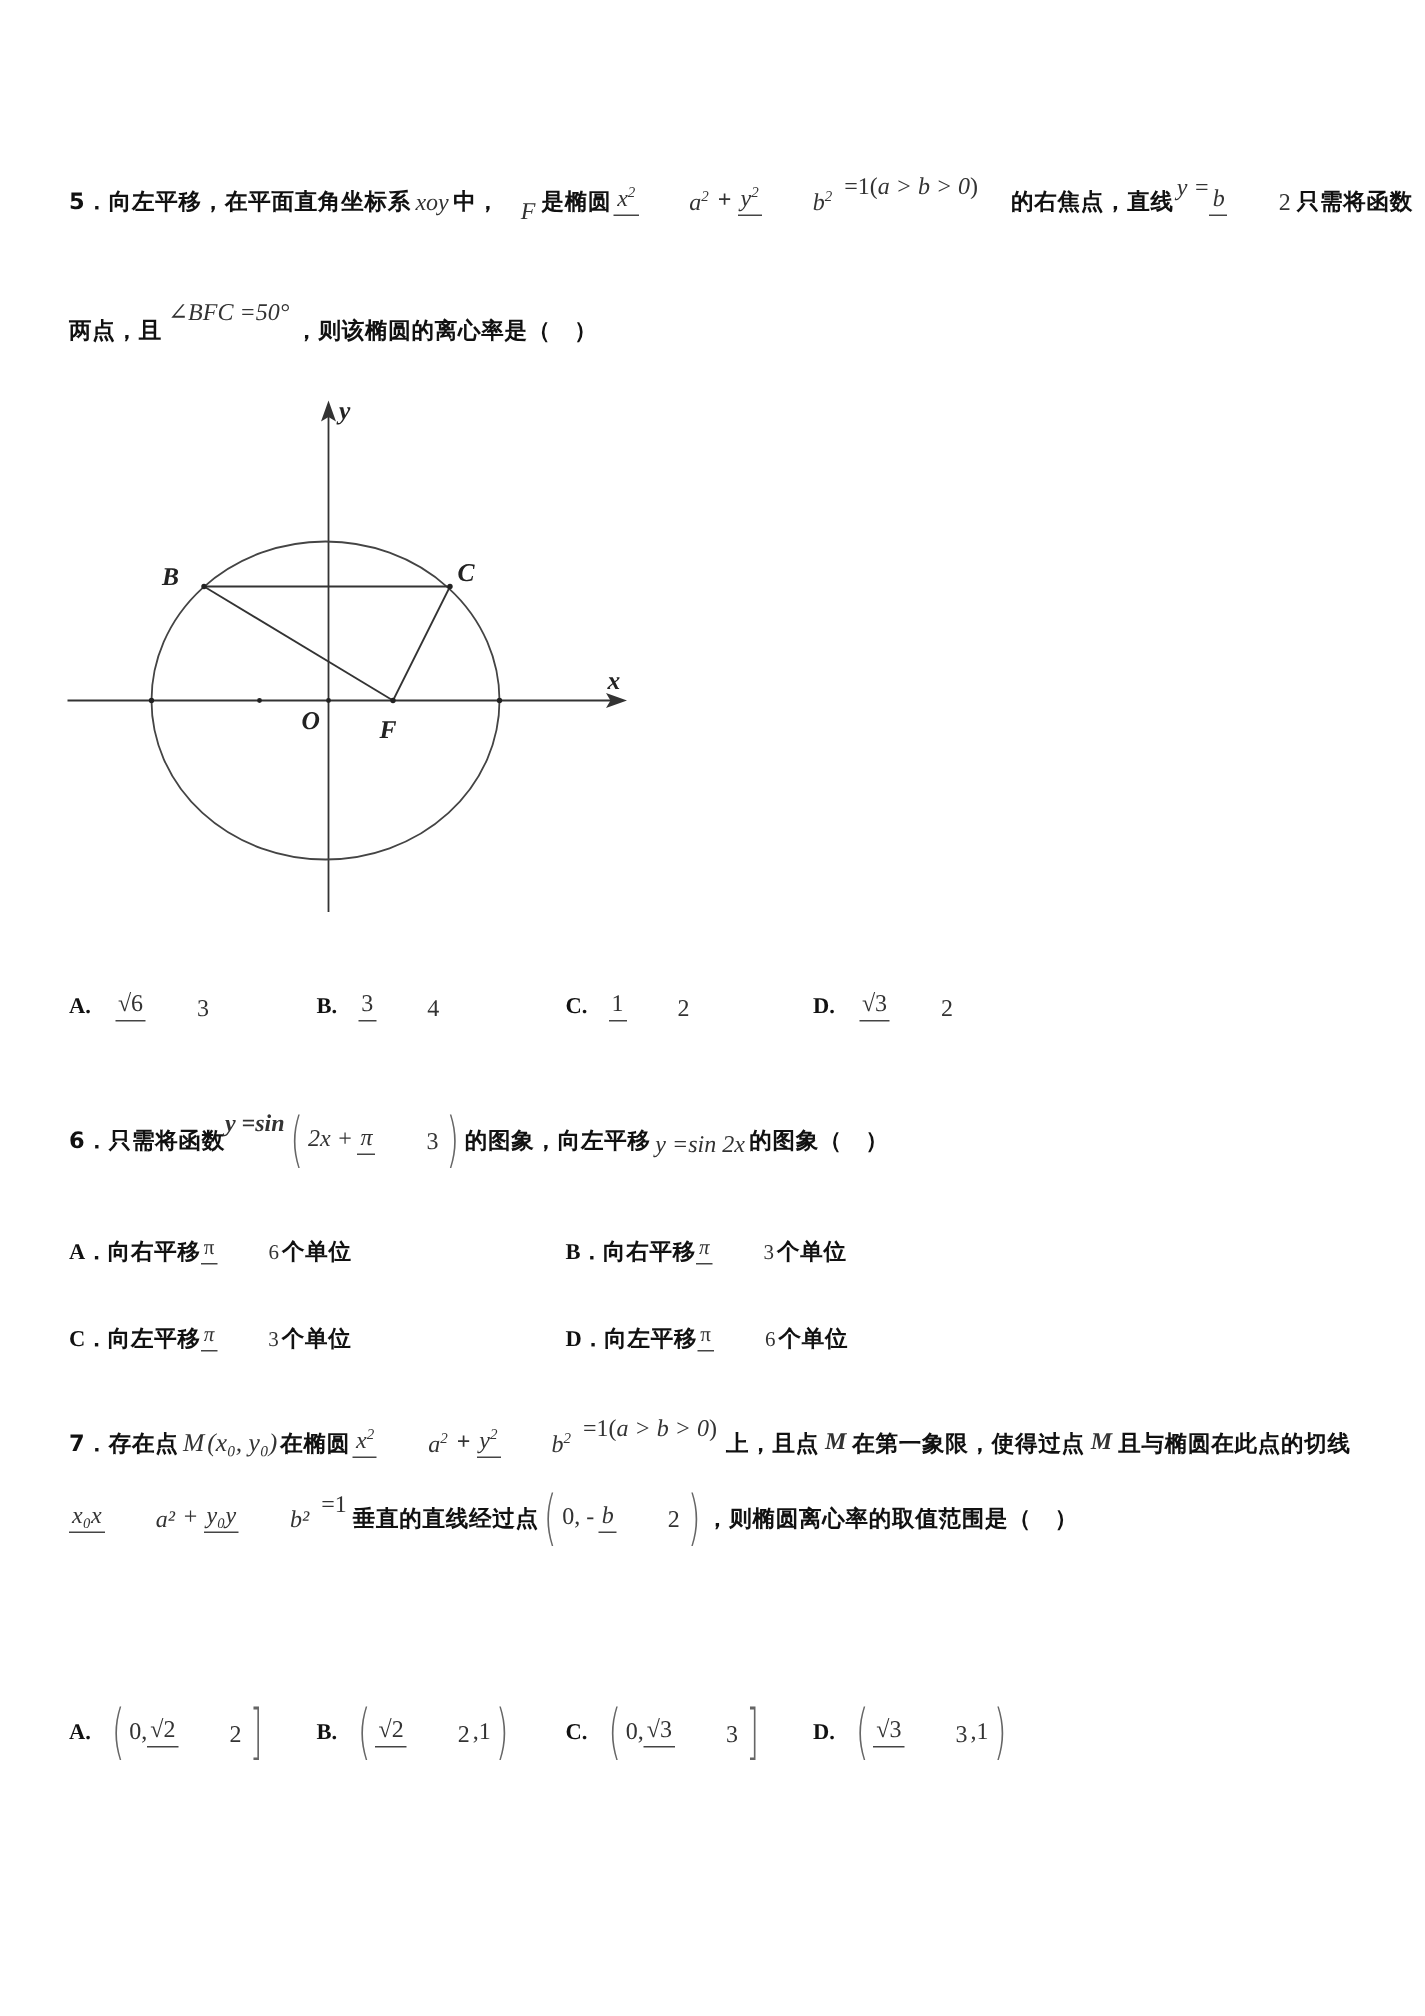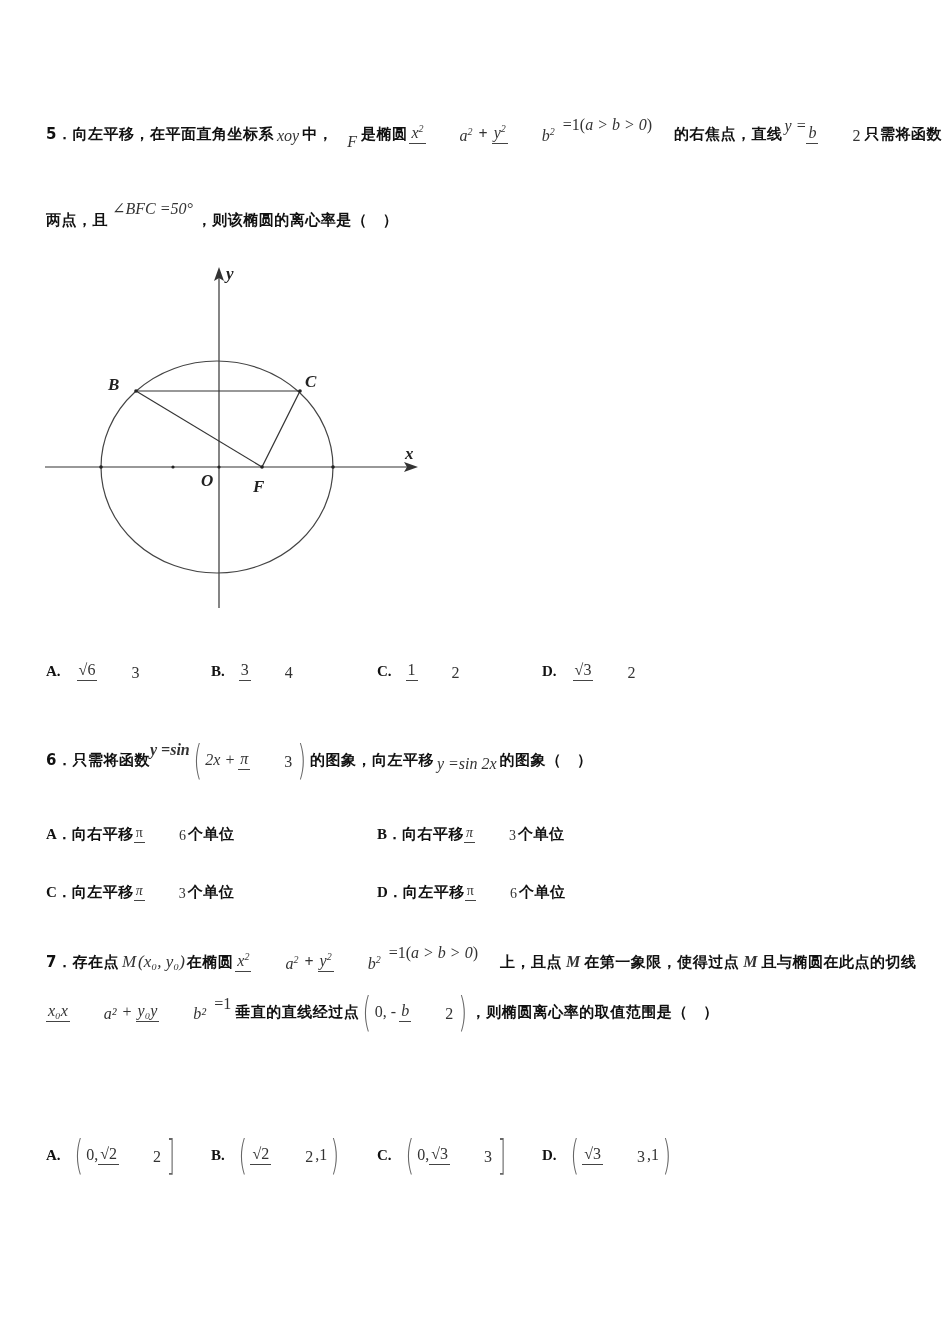--- a/index.html
+++ b/index.html
@@ -192,21 +192,21 @@
         <span class="num it"><span>x</span><span class="sup">2</span></span>
         <span class="den it"><span>a</span><span class="sup">2</span></span>
       </span>
     <span style="margin:0 4px; font-weight:bold;">+</span>
     <span class="frac">
         <span class="num it"><span>y</span><span class="sup">2</span></span>
         <span class="den it"><span>b</span><span class="sup">2</span></span>
       </span>
     <span style="position:relative; top:-9px; margin-left:6px;"><span>=1(</span><span class="it">a &gt; b &gt; 0</span><span>)</span></span>
   </span>
-  <span class="cjk" style="margin-left:20px;">上，且点</span>
+  <span class="cjk" style="margin-left:4px;">上，且点</span>
   <span class="math it" style="font-weight:bold; margin:0 4px;">M</span>
   <span class="cjk">在第一象限，使得过点</span>
   <span class="math it" style="font-weight:bold; margin:0 4px;">M</span>
   <span class="cjk">且与椭圆在此点的切线</span>
 </div>
 
 <div class="abs" style="left:46px; top:982px; display:flex; align-items:center; height:60px;">
   <span class="math" style="display:inline-flex; align-items:center;">
     <span class="frac it">
         <span class="num">x₀x</span>

